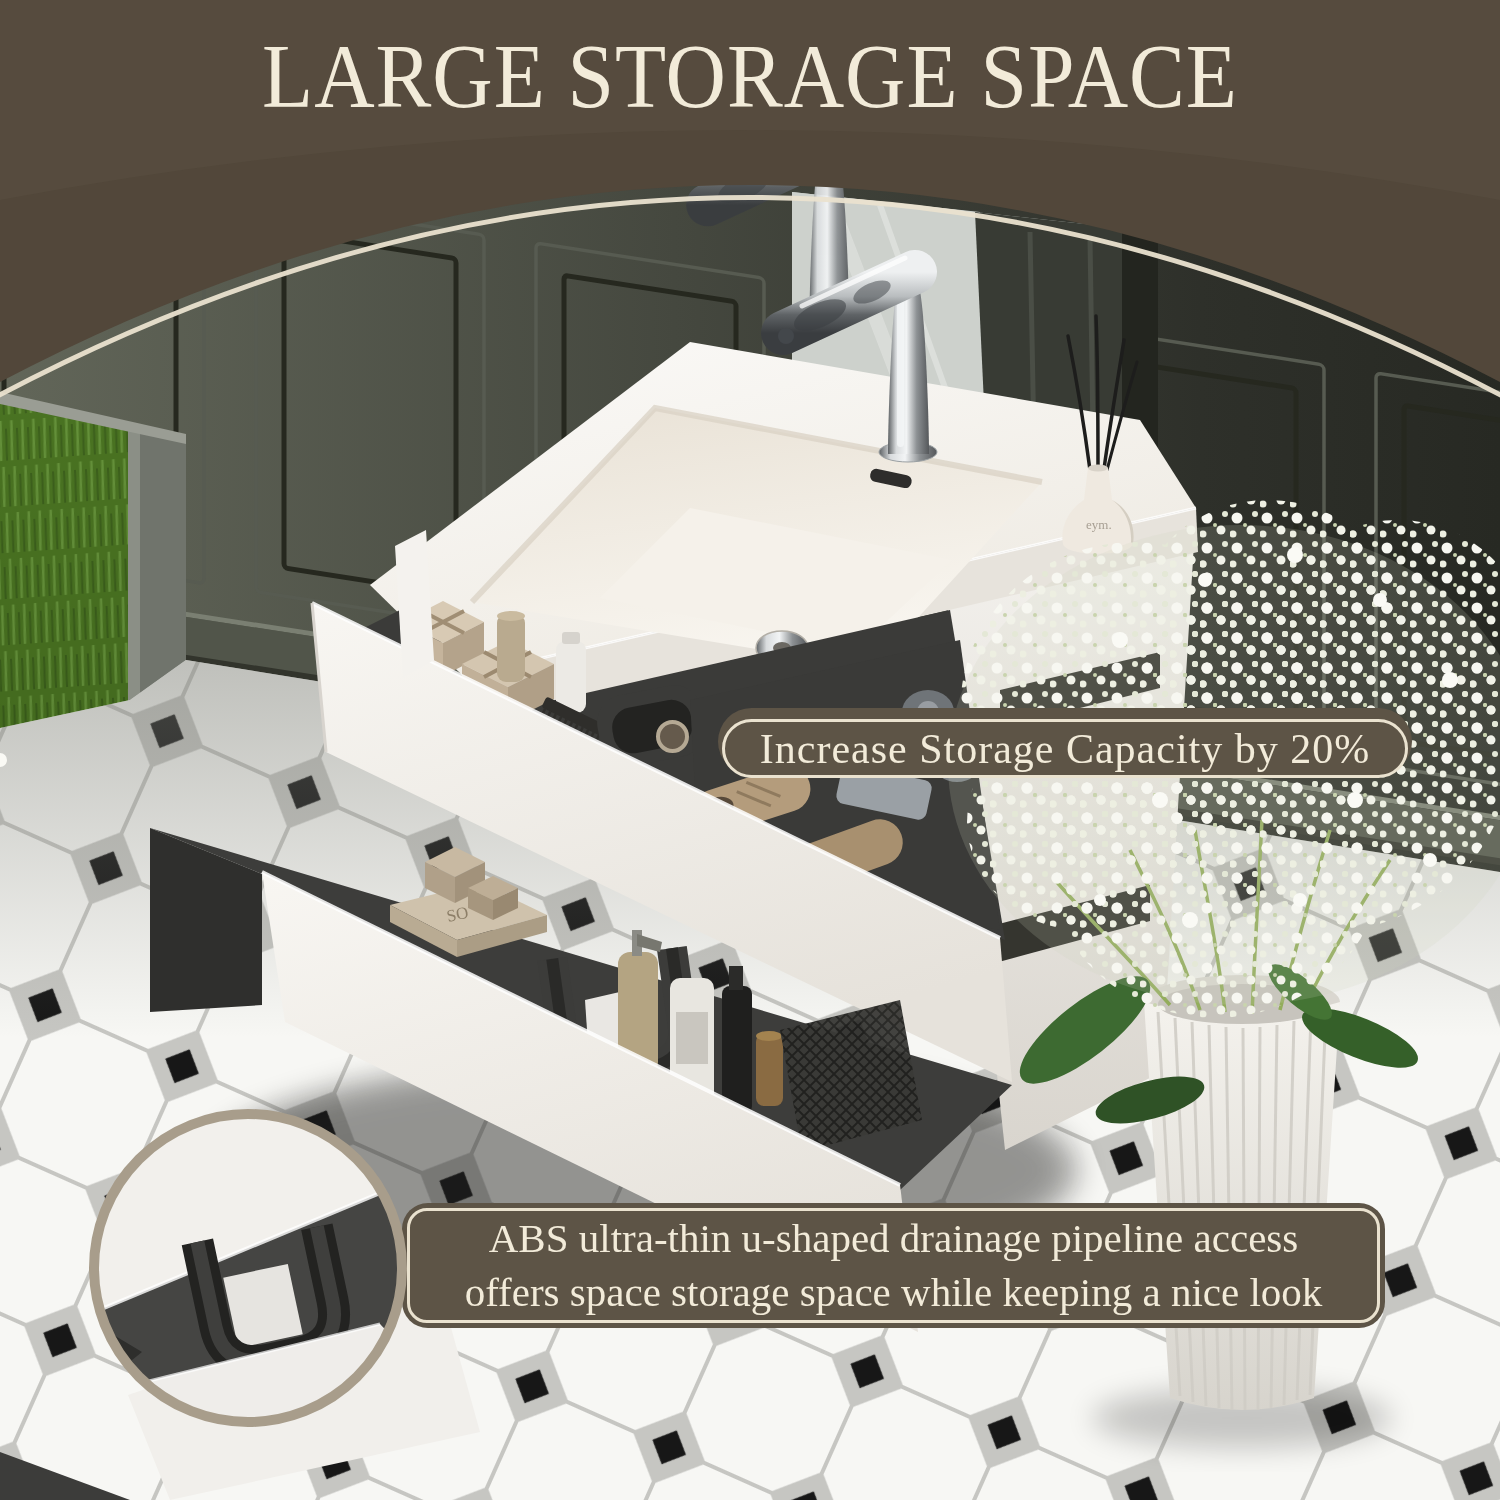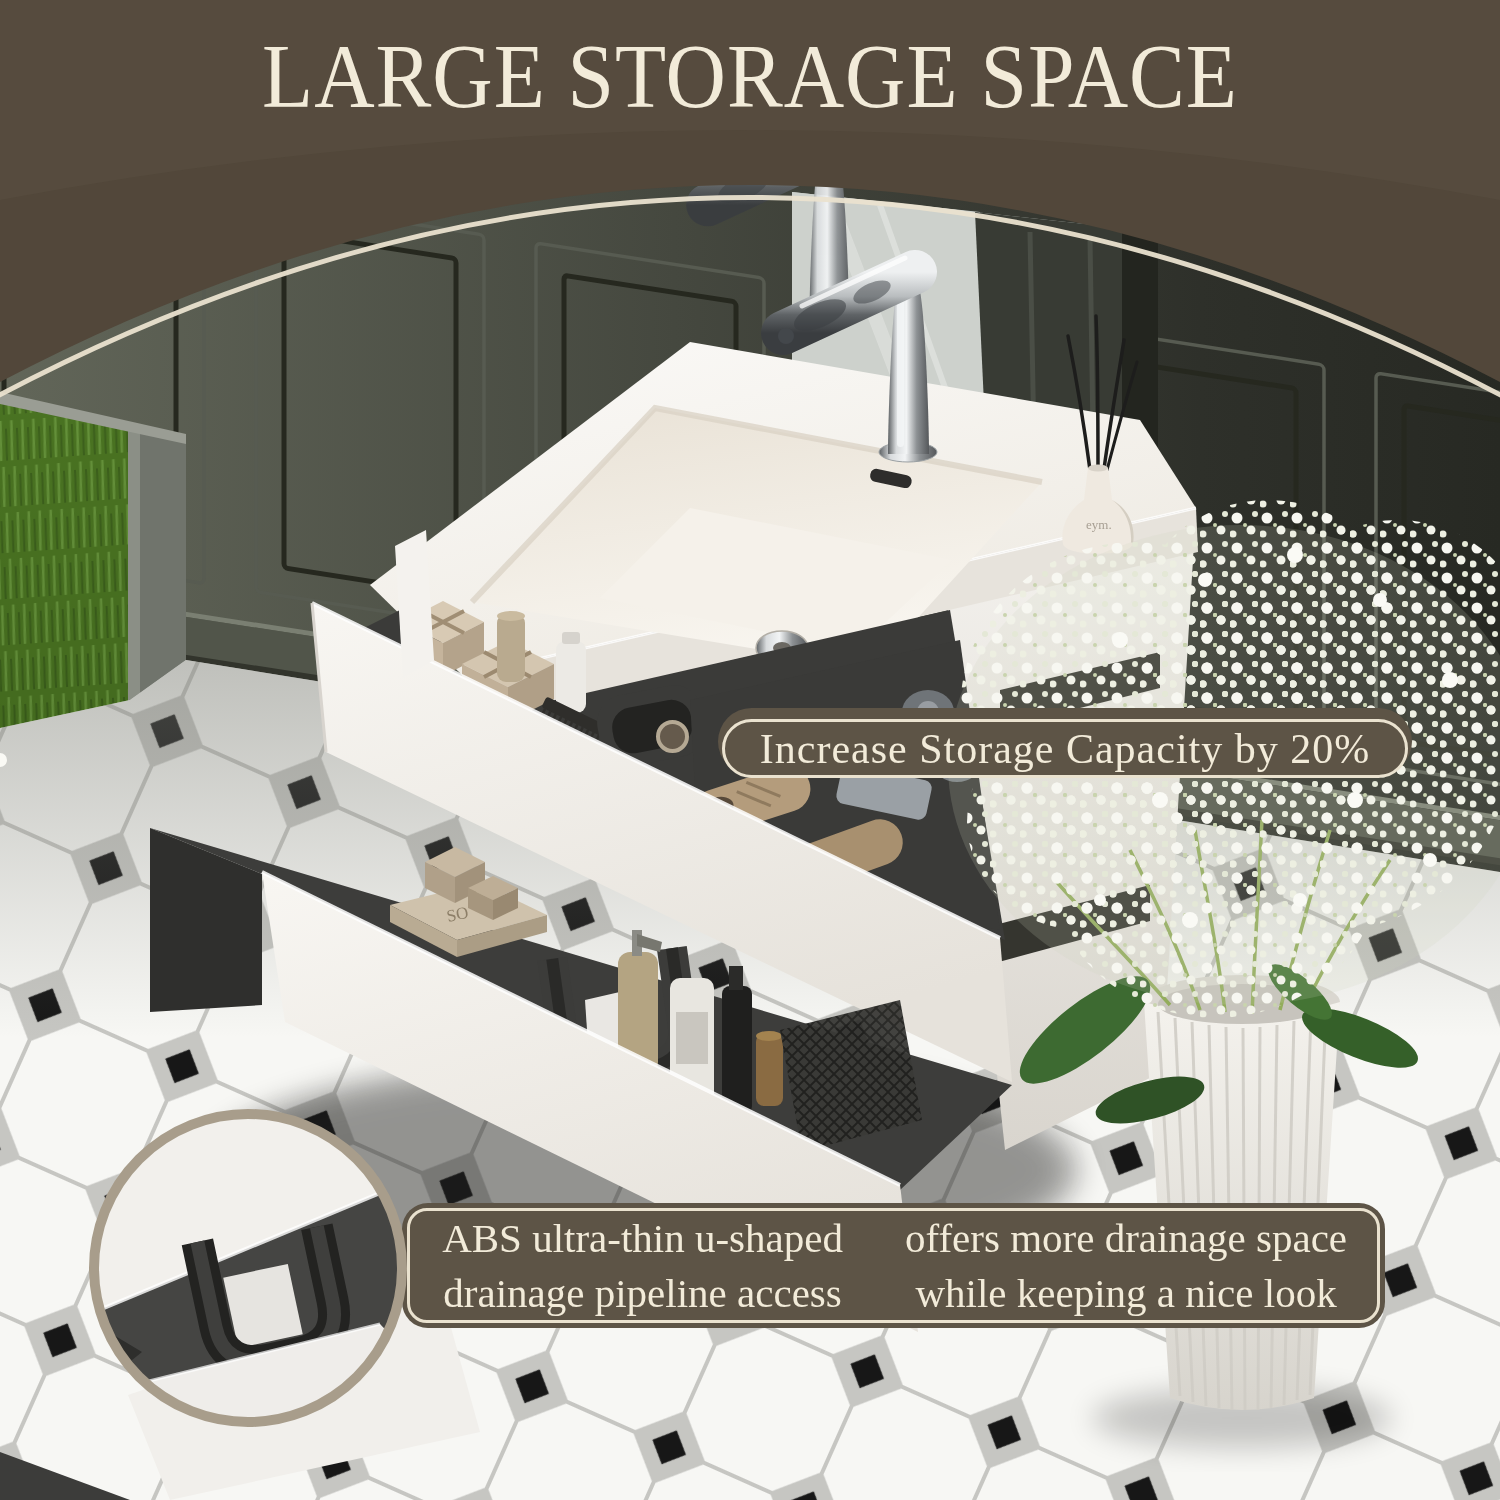--- a/index.html
+++ b/index.html
@@ -14,21 +14,21 @@
   .badge{position:absolute;left:718px;top:708px;width:694px;height:67px;
          background:var(--badge-brown);border-radius:40px;padding:4px;box-sizing:border-box;}
   .badge-inner{width:100%;height:100%;border:3px solid var(--badge-border);border-radius:34px;
          display:flex;align-items:center;justify-content:center;box-sizing:border-box;
          font-size:42px;color:var(--cream);white-space:nowrap;letter-spacing:1px;margin-top:7px;}
   .dot{position:absolute;left:656px;top:720px;width:33px;height:33px;border-radius:50%;
          background:#655a4c;border:4px solid #b5a994;box-sizing:border-box;}
   .callout{position:absolute;left:402px;top:1203px;width:983px;height:125px;
          background:var(--badge-brown);border-radius:26px;padding:5px;box-sizing:border-box;}
   .callout-inner{width:100%;height:100%;border:3px solid var(--badge-border);border-radius:20px;
-         display:flex;align-items:center;justify-content:flex-start;
+         display:flex;flex-direction:column;align-items:center;justify-content:flex-start;
          box-sizing:border-box;color:var(--cream);font-size:41px;line-height:1.32;text-align:center;}
   #inset{position:absolute;left:80px;top:1100px;}
 </style>
 </head>
 <body>
 
 <div class="stage">
 
 <svg id="scene" width="1500" height="1500" viewBox="0 0 1500 1500">
 <defs>
@@ -386,21 +386,21 @@
 <div class="title">LARGE STORAGE SPACE</div>
 
 <div class="dot"></div>
 <div class="badge">
   <div class="badge-inner">Increase Storage Capacity by 20%</div>
 </div>
 
 <div class="callout">
   <div class="callout-inner">
     <span>ABS ultra-thin u-shaped drainage pipeline access</span>
-    <span>offers more drainage space while keeping a nice look</span>
+    <span>offers space storage space while keeping a nice look</span>
   </div>
 </div>
 
 <svg id="inset" width="336" height="336" viewBox="0 0 336 336">
   <defs>
         <clipPath id="insetClip">
           <circle cx="168" cy="168" r="154"></circle>
         </clipPath>
       </defs>
   <g clip-path="url(#insetClip)">

